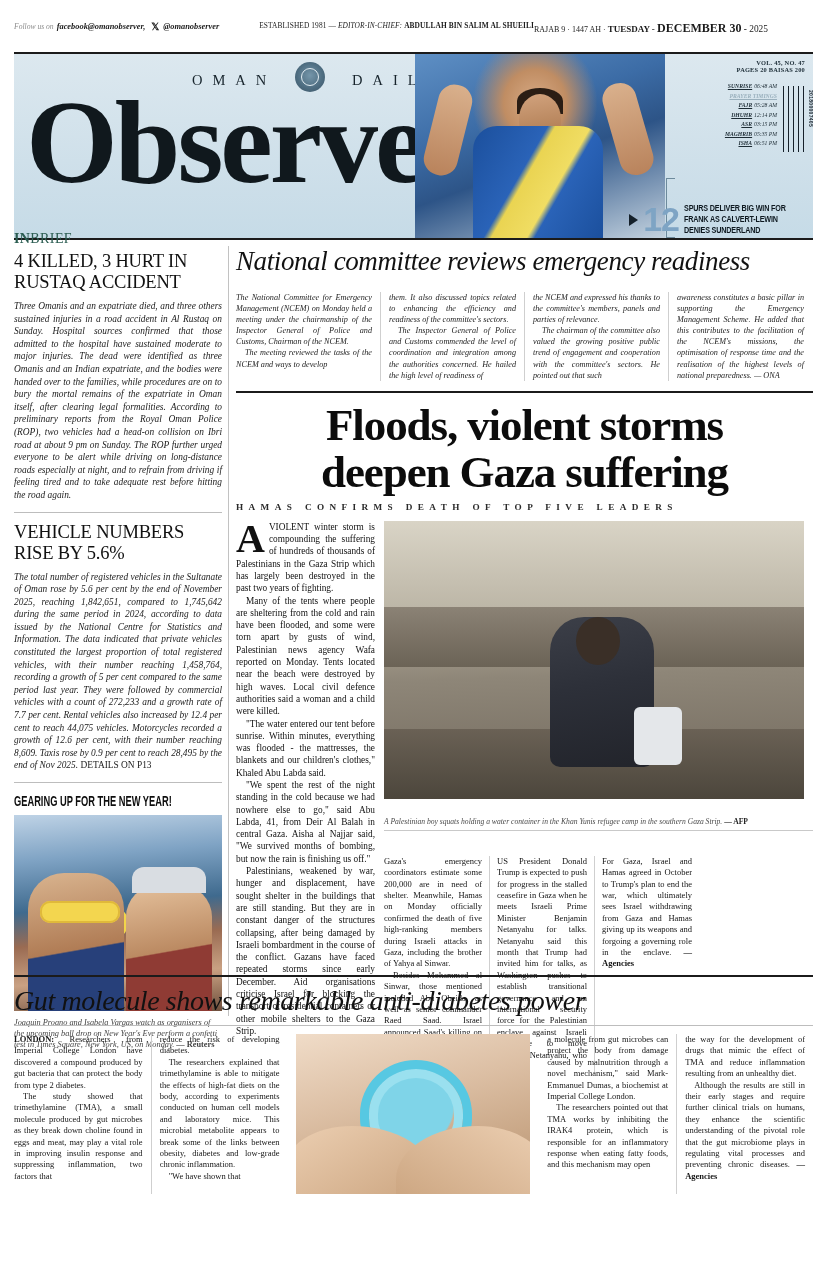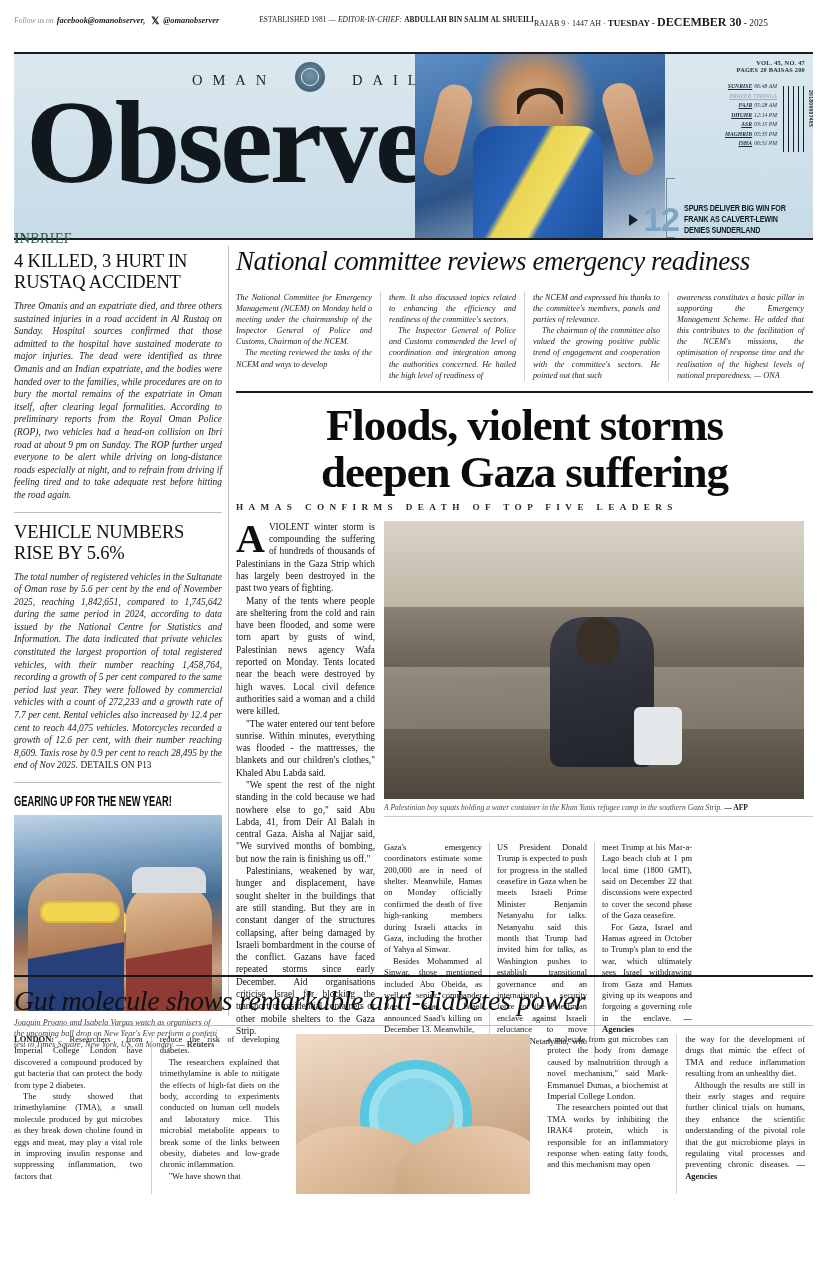--- a/index.html
+++ b/index.html
@@ -7,21 +7,21 @@
     width: 827px; height: 1280px;
     background: #ffffff;
     font-family: "Liberation Serif", serif;
     overflow: hidden;
   }
   .page { position: relative; width: 827px; height: 1280px; background: #fff; }
 
   
   .topbar {
     position: absolute; top: 0; left: 0; width: 750px; height: 52px;
-    padding: 15px 14px 0 14px;
+    padding: 21px 14px 0 14px;
     display: flex; align-items: flex-start; justify-content: space-between;
     font-size: 8.2px; color: #1b1b1b;
   }
   .topbar-left { display: flex; align-items: center; gap: 3px; white-space: nowrap; }
   .follow-label { font-style: italic; color: #8d8d8d; font-size: 7.6px; }
   .social-handle { font-style: italic; font-weight: bold; font-size: 8.4px; }
   .x-glyph {
     font-family: "Liberation Sans", sans-serif; font-weight: bold;
     font-size: 10px; margin: 0 1px 0 3px;
   }
@@ -188,21 +188,21 @@
     width: 420px; height: 278px; position:relative; overflow:hidden;
     background: linear-gradient(178deg,#cfcabc 0%, #b7ae9d 30%, #8e8678 55%, #6f665a 100%);
   }
   .story-photo .tent{position:absolute;left:0;top:0;width:420px;height:120px;background:linear-gradient(180deg,#d9d4c6,#b2ab9b);}
   .story-photo .wall{position:absolute;left:0;top:86px;width:420px;height:60px;background:linear-gradient(180deg,#8b8275,#6b6356);}
   .story-photo .boy{position:absolute;left:166px;top:96px;width:104px;height:150px;background:linear-gradient(170deg,#3c3f48 0%,#2d3039 45%,#22242b 100%);border-radius:34px 34px 10px 10px;}
   .story-photo .boyhead{position:absolute;left:192px;top:96px;width:44px;height:48px;border-radius:50%;background:#3a2f27;}
   .story-photo .jug{position:absolute;left:250px;top:186px;width:48px;height:58px;background:#e4e7ea;border-radius:6px;}
   .story-photo .ground{position:absolute;left:0;bottom:0;width:420px;height:70px;background:linear-gradient(180deg,#6a6155,#4c463c);}
   .photo-caption {
-    font-size: 7.6px; font-style: italic; color:#4a4a4a; padding-top:4px;
+    font-size: 7.6px; font-style: italic; color:#4a4a4a; padding-top:18px;
     border-bottom: 1px solid #c9c9c9; padding-bottom: 4px; margin-bottom:7px;
   }
   .photo-caption b{font-weight:bold;font-style:normal;color:#222;}
   .four-story { display:flex; }
   .four-story .c { width: 105px; padding: 0 7px; font-size: 8.5px; line-height: 11.4px; text-align:justify; color:#141414;margin-top:18px; }
   .four-story .c:first-child{padding-left:0;}
   .four-story .c + .c { border-left:1px solid #cfcfcf; }
   .four-story p + p { text-indent: 9px; }
   .four-story b{font-weight:bold;}
 
@@ -387,21 +387,20 @@
         </div>
         <div class="four-story">
           <div class="c">
             <p>Gaza's emergency coordinators estimate some 200,000 are in need of shelter. Meanwhile, Hamas on Monday officially confirmed the death of five high-ranking members during Israeli attacks in Gaza, including the brother of Yahya al Sinwar.</p>
             <p>Besides Mohammed al Sinwar, those mentioned included Abu Obeida, as well as senior commander Raed Saad. Israel announced Saad's killing on December 13. Meanwhile,</p>
           </div>
           <div class="c">
             <p>US President Donald Trump is expected to push for progress in the stalled ceasefire in Gaza when he meets Israeli Prime Minister Benjamin Netanyahu for talks. Netanyahu said this month that Trump had invited him for talks, as Washington pushes to establish transitional governance and an international security force for the Palestinian enclave against Israeli reluctance to move forward. Netanyahu, who will</p>
           </div>
           <div class="c">
-            <p>meet Trump at his Mar-a-Lago beach club at 1 pm local time (1800 GMT), said on December 22 that discussions were expected to cover the second phase of the Gaza ceasefire.</p>
             <p><span>For Gaza, Israel and Hamas agreed in October to Trump's plan to end the war, which ultimately sees Israel withdrawing from Gaza and Hamas giving up its weapons and forgoing a governing role in the enclave. </span><b>— Agencies</b></p>
           </div>
         </div>
       </div>
     </div>
   </div>
 
   <div class="bottom">
     <div class="bottom-rule-top"></div>
     <div class="gut-title">Gut molecule shows remarkable anti-diabetes power</div>

